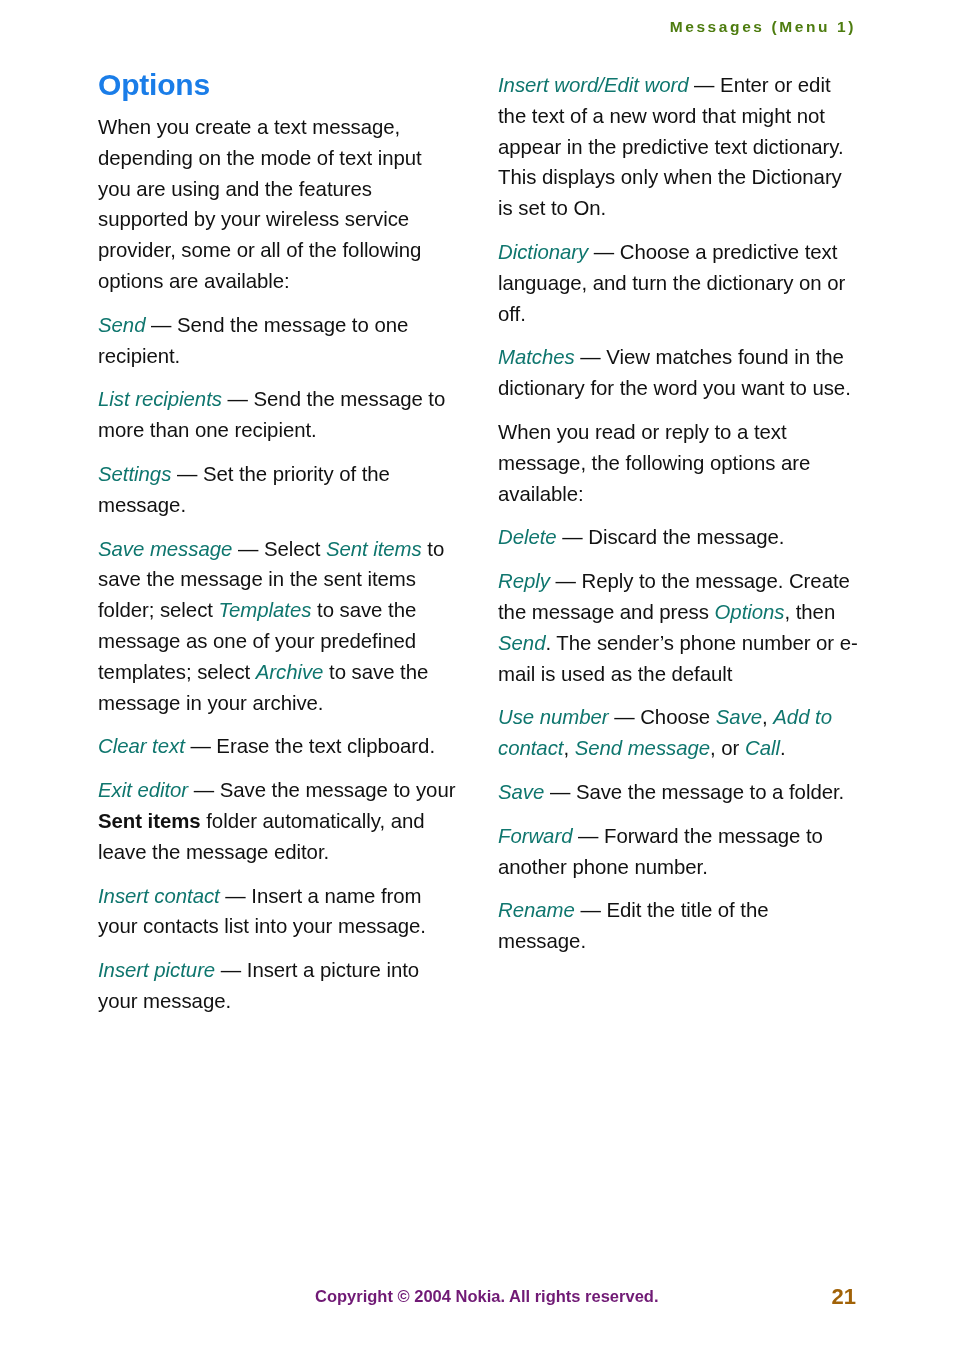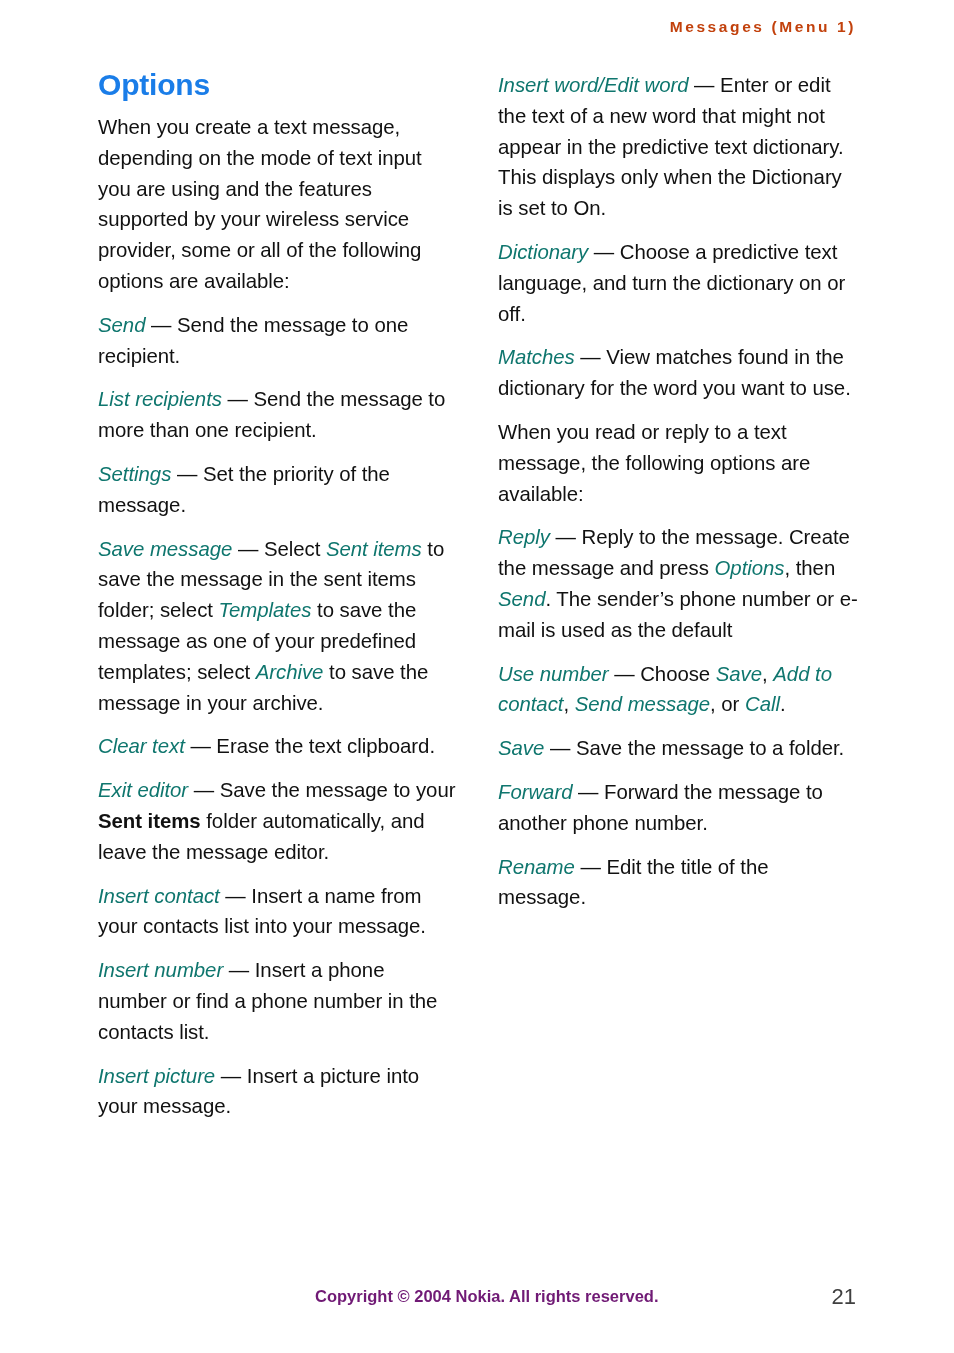--- a/index.html
+++ b/index.html
@@ -22,21 +22,21 @@
     height: 1353px;
   }
   
   .running-head {
     position: absolute;
     top: 18px;
     right: 98px;
     font-size: 15.5px;
     letter-spacing: 2.6px;
     font-weight: 600;
-    color: #c2410c;
+    color: #4d7c0f;
     white-space: nowrap;
     padding-left: 20px;
   }
   
   .columns {
     position: absolute;
     top: 70px;
     left: 98px;
     width: 760px;
     height: 1160px;
@@ -92,22 +92,22 @@
     font-size: 16.5px;
     font-weight: 600;
     color: #701a75;
     white-space: nowrap;
   }
   .page-number {
     position: absolute;
     right: 0;
     top: -3px;
     font-size: 22px;
-    font-weight: 400;
-    color: #404040;
+    font-weight: 700;
+    color: #a16207;
   }
 </style>
 </head>
 <body>
 
 <div class="page">
 
   <div class="running-head">Messages (Menu 1)</div>
 
   <div class="columns">
@@ -139,23 +139,20 @@
       </p>
 
       <p class="para">
         <span class="term">Exit editor</span><span> </span><span class="dash">—</span><span> </span><span>Save the message to your </span><span class="bold">Sent items</span><span> folder automatically, and leave the message editor.</span>
       </p>
 
       <p class="para">
         <span class="term">Insert contact</span><span> </span><span class="dash">—</span><span> </span><span>Insert a name from your contacts list into your message.</span>
       </p>
 
-      <p class="para">
-        <span class="term">Insert number</span><span> </span><span class="dash">—</span><span> </span><span>Insert a phone number or find a phone number in the contacts list.</span>
-      </p>
 
 
       <p class="para">
         <span class="term">Insert picture</span><span> </span><span class="dash">—</span><span> </span><span>Insert a picture into your message.</span>
       </p>
 
 
     </div>
 
     <div class="col col-right">
@@ -168,20 +165,23 @@
       <p class="para">
         <span class="term">Dictionary</span><span> </span><span class="dash">—</span><span> </span><span>Choose a predictive text language, and turn the dictionary on or off.</span>
       </p>
 
       <p class="para">
         <span class="term">Matches</span><span> </span><span class="dash">—</span><span> </span><span>View matches found in the dictionary for the word you want to use.</span>
       </p>
 
       <p class="para">When you read or reply to a text message, the following options are available:</p>
 
+      <p class="para">
+        <span class="term">Delete</span><span> </span><span class="dash">—</span><span> </span><span>Discard the message.</span>
+      </p>
 
       <p class="para">
         <span class="term">Reply</span><span> </span><span class="dash">—</span><span> </span><span>Reply to the message. Create the message and press </span><span class="term">Options</span><span>, then </span><span class="term">Send</span><span>. The sender’s phone number or e-mail is used as the default</span>
       </p>
 
       <p class="para">
         <span class="term">Use number</span><span> </span><span class="dash">—</span><span> </span><span>Choose </span><span class="term">Save</span><span>, </span><span class="term">Add to contact</span><span>, </span><span class="term">Send message</span><span>, or </span><span class="term">Call</span><span>.</span>
       </p>
 
       <p class="para">

